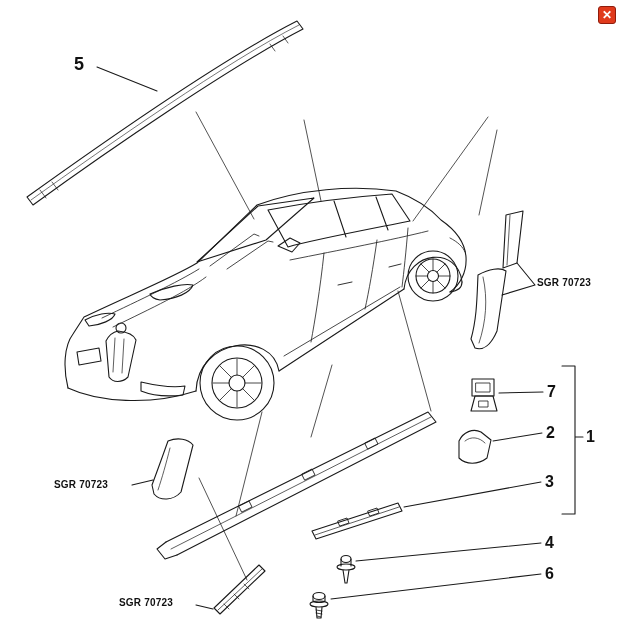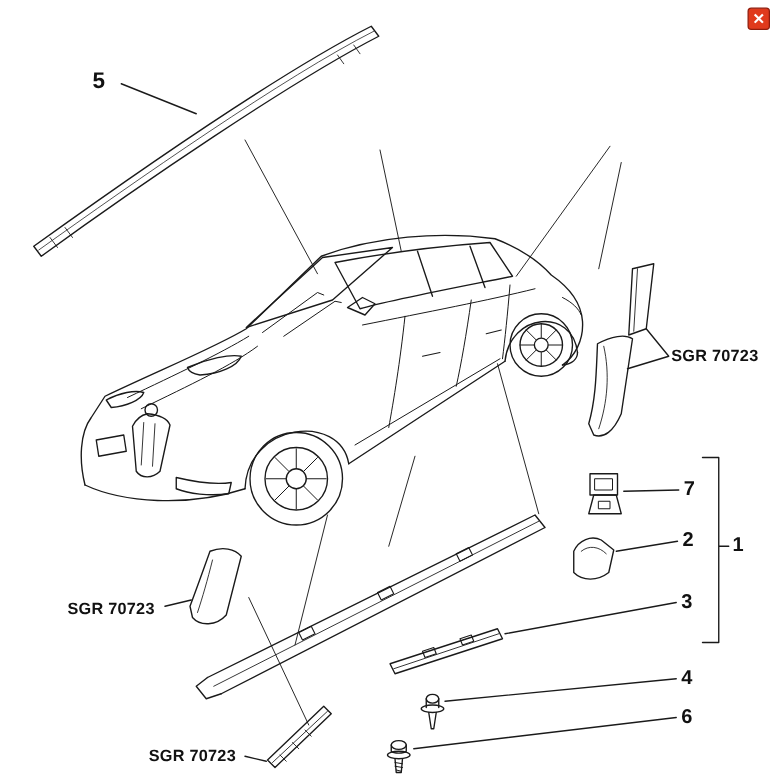--- a/index.html
+++ b/index.html
@@ -15,21 +15,21 @@
   .label {
     position:absolute;
     color:#111111;
     font-weight:bold;
     white-space:nowrap;
     line-height:1;
     cursor:default;
   }
   .num { font-size:16px; }
   .big-num { font-size:18px; }
-  .ref { font-size:13px; letter-spacing:0.2px; }
+  .ref { font-size:10px; letter-spacing:0.2px; }
   .close-btn {
     position:absolute;
     left:598px; top:6px;
     width:18px; height:18px;
     background:#e03a1c;
     border:1px solid #8f1c0c;
     border-radius:3px;
     color:#ffffff;
     display:flex; align-items:center; justify-content:center;
     font-size:12px; font-weight:bold;

